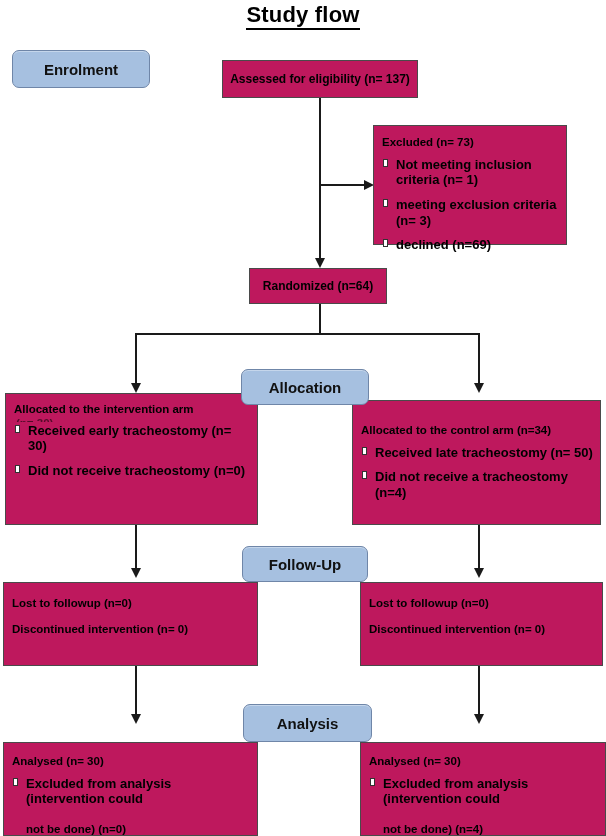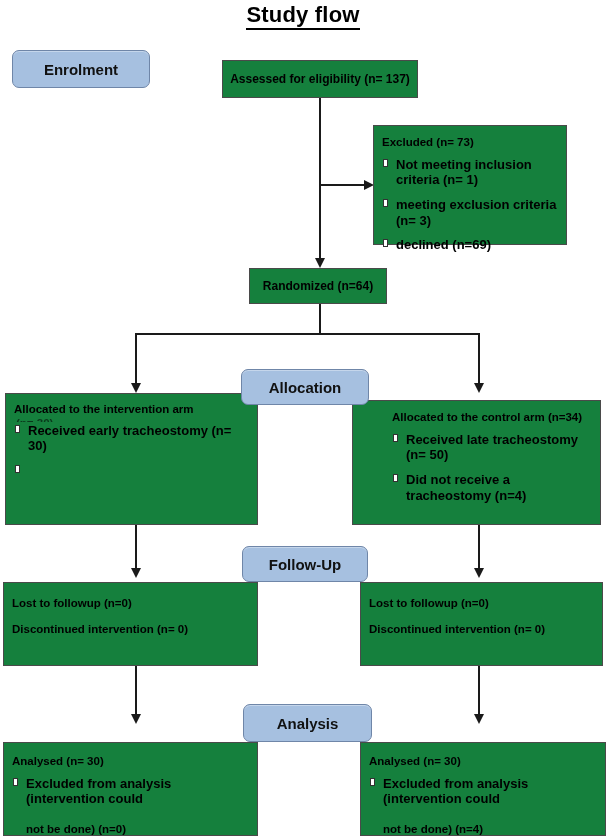--- a/index.html
+++ b/index.html
@@ -45,21 +45,21 @@
     font-size:15px;
     font-weight:bold;
     color:#111;
     z-index:6;
     box-shadow:0 1px 0 rgba(255,255,255,.35) inset;
   }
 
   
   .box{
     position:absolute;
-    background:#15803d;
+    background:#be185d;
     border:1px solid #4a4a4a;
     box-sizing:border-box;
     z-index:3;
   }
   .box .txt{
     position:absolute;
     left:8px; right:6px;
     font-size:11.5px;
     font-weight:bold;
     line-height:1.15;
@@ -188,26 +188,27 @@
   <div class="box" style="left:5px; top:393px; width:253px; height:132px;">
     <div class="txt" style="top:9px;">
       <div class="plain" style="margin-bottom:0;">Allocated to the intervention arm</div>
       <div class="ghost">(n= 30)</div>
       <div class="row">
         <span class="bullet"></span>
         <span>Received early tracheostomy (n= 30)</span>
       </div>
       <div class="row">
         <span class="bullet"></span>
+        <span>Did not receive tracheostomy (n=0)</span>
       </div>
     </div>
   </div>
 
   <div class="box" style="left:352px; top:400px; width:249px; height:125px;">
-    <div class="txt" style="top:10px;margin-left:31px;">
+    <div class="txt" style="top:23px;">
       <div class="plain">Allocated to the control arm (n=34)</div>
       <div class="row">
         <span class="bullet"></span>
         <span>Received late tracheostomy (n= 50)</span>
       </div>
       <div class="row">
         <span class="bullet"></span>
         <span>Did not receive a tracheostomy (n=4)</span>
       </div>
     </div>

